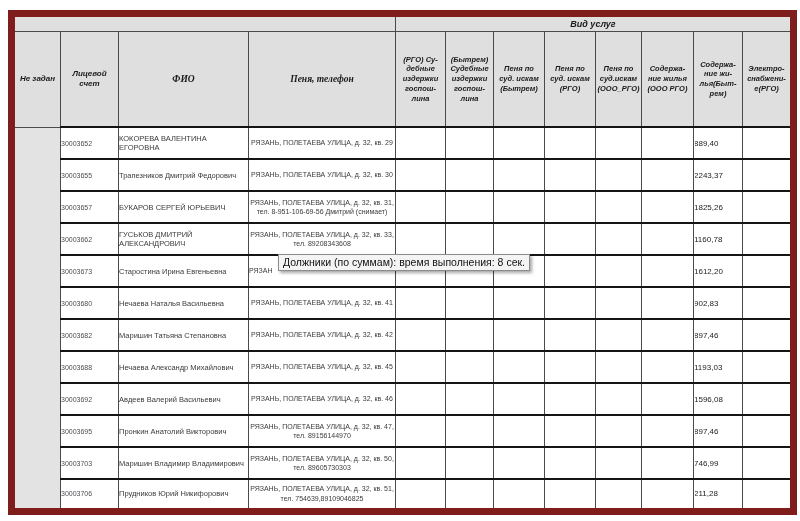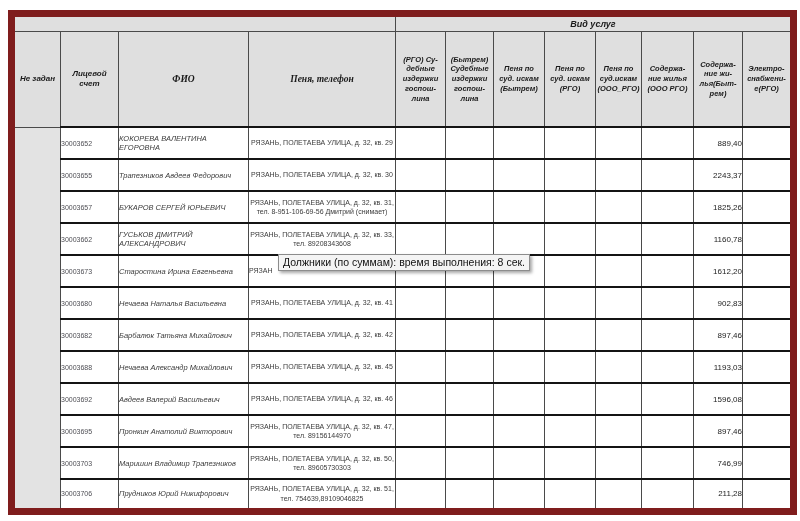--- a/index.html
+++ b/index.html
@@ -18,24 +18,24 @@
     text-align:center; vertical-align:middle; white-space:pre-line;
   }
   th.group-label { font-size:9px; height:14px; border-bottom:1px solid #333; }
   th.group-empty { background:#dfdfdf; }
   th.svc-h { font-size:7.5px; line-height:1.3; height:94px; }
   th.main-h-sm { font-size:8px; }
   th.main-h-lg { font-size:9.5px;font-family:Liberation Serif, serif; }
   #report tbody td { background:#ffffff; border-top:2px solid #141414; vertical-align:middle; }
   #report tbody td.graycol { background:#e3e3e3; border-top:1px solid #333; }
   td.acc  { font-size:7px; color:#4f4f55; padding-left:5px; text-align:left; }
-  td.fio  { font-size:7.5px; color:#3b3b3b; padding-left:4px; text-align:left;font-style:italic; }
+  td.fio  { font-size:7.5px; color:#3b3b3b; padding-left:4px; text-align:left; }
   td.addr { font-size:7px; color:#3b3b3b; text-align:center; line-height:1.35; padding:0 2px; }
   td.addr.truncated { text-align:left; padding-left:3px; }
-  td.amt  { font-size:8px; color:#1c1c1c; text-align:right; padding-right:4px;border-radius:12px; }
+  td.amt  { font-size:8px; color:#1c1c1c; text-align:left; padding-right:4px;border-radius:12px; }
   td.svc  { background:#fff; }
   tr.datarow { height:32px; }
   .tooltip {
     position:absolute; left:278px; top:254px; height:15px; line-height:15px;
     padding:0 4px; font-size:10.5px; color:#111;
     background:#f4f4f4; border:1px solid #8c8c8c;
     box-shadow:2px 2px 3px rgba(0,0,0,0.35);
     white-space:nowrap; z-index:10;text-align:right;
   }
 </style>
@@ -110,21 +110,21 @@
         <td class="svc"></td>
         <td class="svc"></td>
         <td class="svc"></td>
         <td class="svc"></td>
         <td class="svc"></td>
         <td class="amt">889,40</td>
         <td class="svc"></td>
       </tr>
       <tr class="datarow">
         <td class="acc">30003655</td>
-        <td class="fio">Трапезников Авдеев Федорович</td>
+        <td class="fio">Трапезников Дмитрий Федорович</td>
         <td class="addr">РЯЗАНЬ, ПОЛЕТАЕВА УЛИЦА, д. 32, кв. 30</td>
         <td class="svc"></td>
         <td class="svc"></td>
         <td class="svc"></td>
         <td class="svc"></td>
         <td class="svc"></td>
         <td class="svc"></td>
         <td class="amt">2243,37</td>
         <td class="svc"></td>
       </tr>
@@ -175,21 +175,21 @@
         <td class="svc"></td>
         <td class="svc"></td>
         <td class="svc"></td>
         <td class="svc"></td>
         <td class="svc"></td>
         <td class="amt">902,83</td>
         <td class="svc"></td>
       </tr>
       <tr class="datarow">
         <td class="acc">30003682</td>
-        <td class="fio">Барбалюк Татьяна Михайлович</td>
+        <td class="fio">Маришин Татьяна Степановна</td>
         <td class="addr">РЯЗАНЬ, ПОЛЕТАЕВА УЛИЦА, д. 32, кв. 42</td>
         <td class="svc"></td>
         <td class="svc"></td>
         <td class="svc"></td>
         <td class="svc"></td>
         <td class="svc"></td>
         <td class="svc"></td>
         <td class="amt">897,46</td>
         <td class="svc"></td>
       </tr>
@@ -227,21 +227,21 @@
         <td class="svc"></td>
         <td class="svc"></td>
         <td class="svc"></td>
         <td class="svc"></td>
         <td class="svc"></td>
         <td class="amt">897,46</td>
         <td class="svc"></td>
       </tr>
       <tr class="datarow">
         <td class="acc">30003703</td>
-        <td class="fio">Маришин Владимир Трапезников</td>
+        <td class="fio">Маришин Владимир Владимирович</td>
         <td class="addr">РЯЗАНЬ, ПОЛЕТАЕВА УЛИЦА, д. 32, кв. 50, тел. 89605730303</td>
         <td class="svc"></td>
         <td class="svc"></td>
         <td class="svc"></td>
         <td class="svc"></td>
         <td class="svc"></td>
         <td class="svc"></td>
         <td class="amt">746,99</td>
         <td class="svc"></td>
       </tr>

